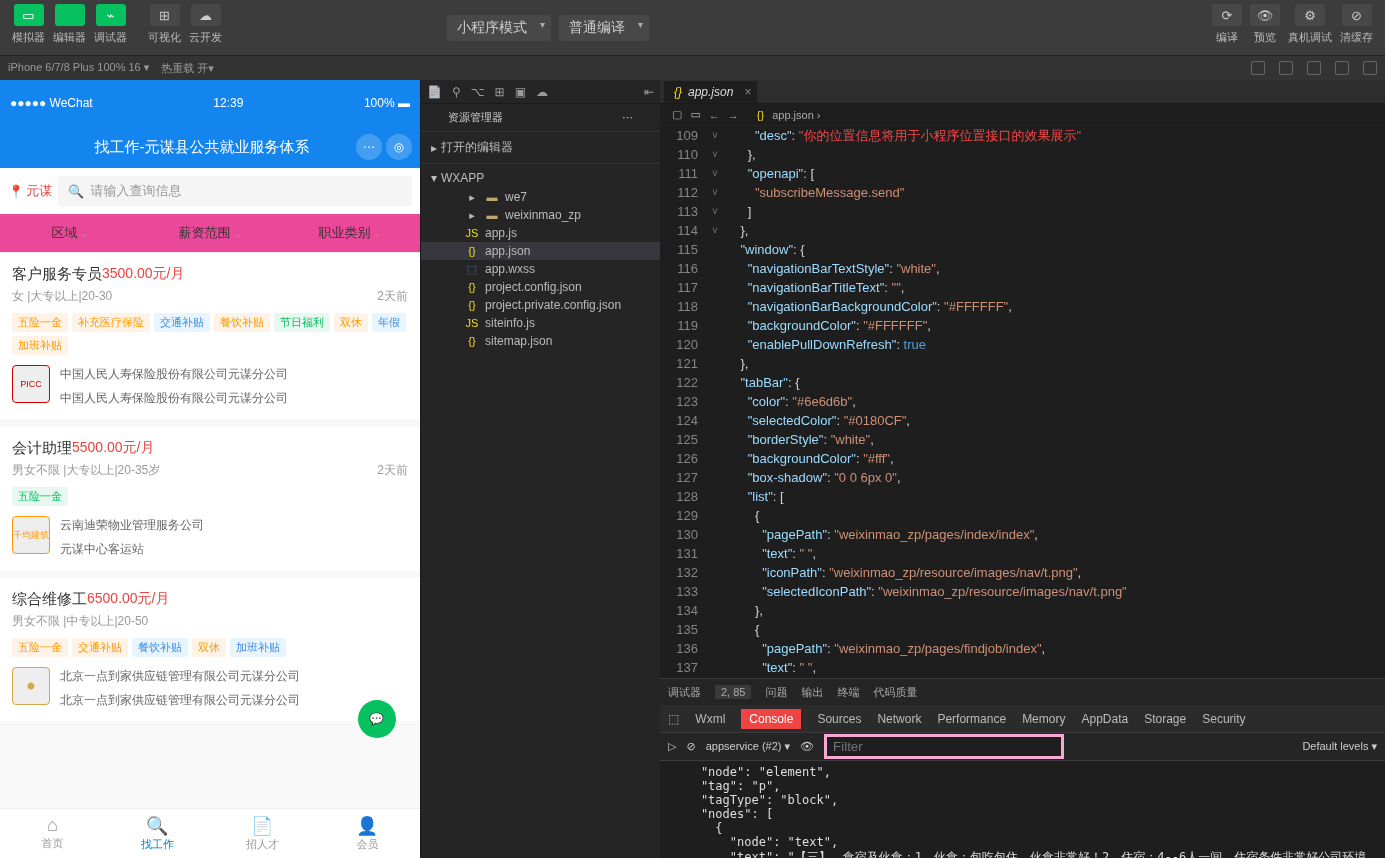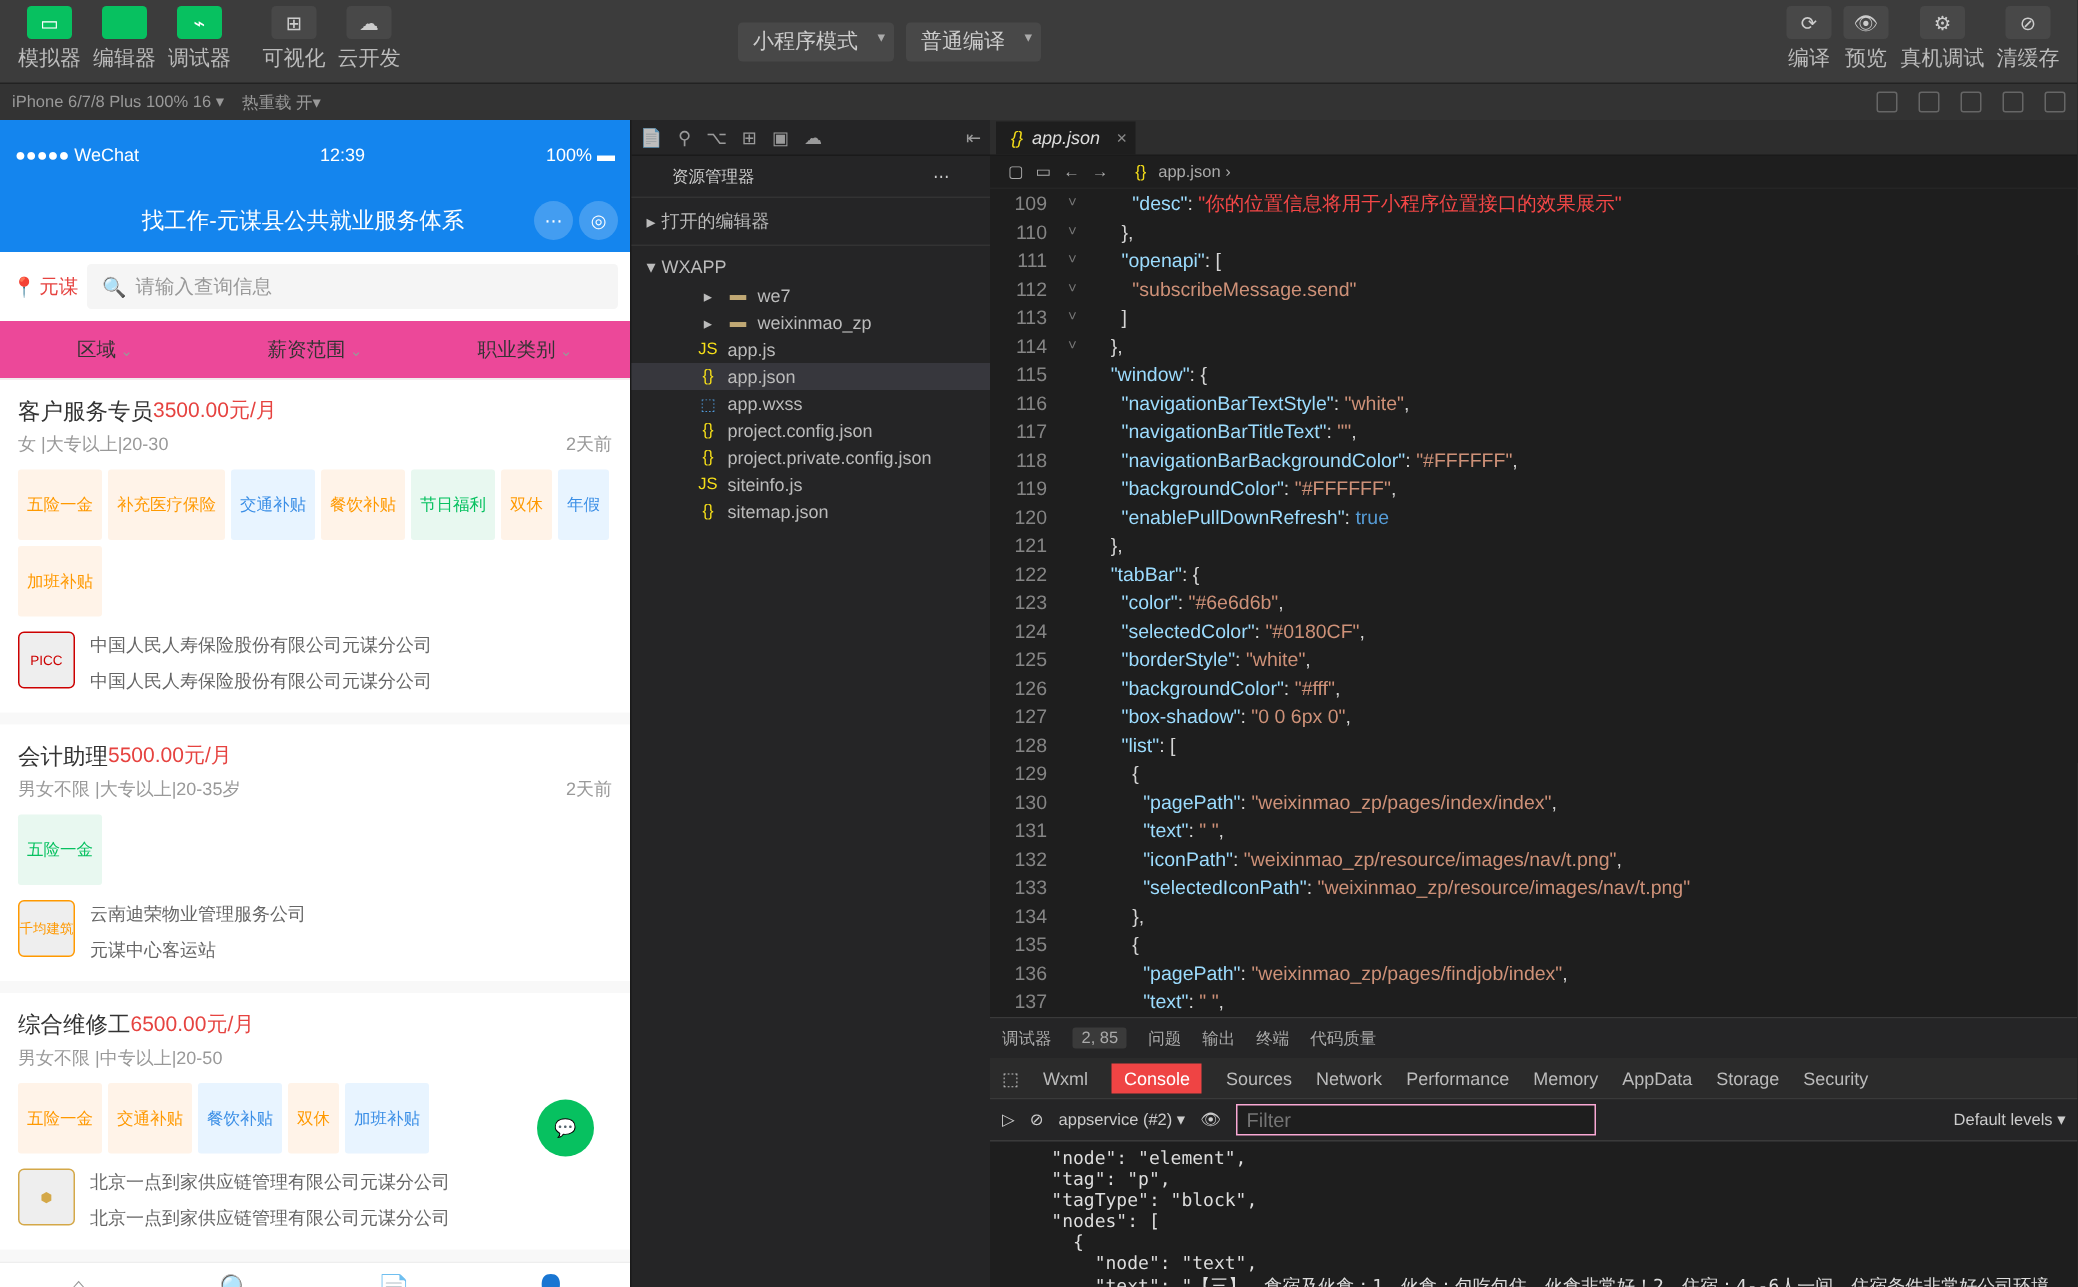--- a/index.html
+++ b/index.html
@@ -3,21 +3,21 @@
 <meta charset="utf-8">
 <style>
 * { margin: 0; padding: 0; box-sizing: border-box; font-family: -apple-system, "Segoe UI", "Microsoft YaHei", sans-serif; }
 body { background: #2b2b2b; color: #ccc; font-size: 12px; overflow: hidden; width: 1385px; height: 858px; }
 
 
 .top-bar { background: #3c3c3c; height: 56px; display: flex; border-bottom: 1px solid #222; }
 .tb-sec { display: flex; align-items: flex-start; padding: 4px 8px; }
 .tb-btn { display: flex; flex-direction: column; align-items: center; margin: 0 4px; cursor: pointer; }
 .tb-btn .ic { width: 30px; height: 22px; border-radius: 3px; display: flex; align-items: center; justify-content: center; font-size: 13px; }
-.tb-btn .lbl { font-size: 14px; color: #bbb; margin-top: 4px; }
+.tb-btn .lbl { font-size: 11px; color: #bbb; margin-top: 4px; }
 .green { background: #07c160; color: #fff; }
 .dark { background: #484848; color: #ccc; }
 .tb-sep { width: 1px; background: #2a2a2a; margin: 4px 6px; }
 .top-selects { display: flex; align-items: center; gap: 8px; margin-left: 200px; }
 .sel { background: #484848; color: #ccc; padding: 4px 24px 4px 10px; border-radius: 3px; font-size: 14px; position: relative; }
 .sel::after { content: "▾"; position: absolute; right: 6px; color: #aaa; font-size: 10px; }
 
 
 .sub-bar { background: #333; height: 24px; display: flex; align-items: center; padding: 0 8px; color: #999; font-size: 11px; }
 .sub-left { display: flex; gap: 12px; }
@@ -40,21 +40,21 @@
 .filters { display: flex; background: #ec4899; border-bottom: 1px solid #eee; }
 .filter-tab { flex: 1; text-align: center; padding: 10px 0; font-size: 13px; color: #333; }
 .filter-tab::after { content: " ⌄"; color: #999; font-size: 10px; }
 .job-list { flex: 1; overflow-y: auto; background: #f8f8f8; }
 .job-card { background: #fff; padding: 12px; margin-bottom: 8px; }
 .job-hd { display: flex; justify-content: flex-start; }
 .job-title { font-size: 15px; color: #333; font-weight: 500; }
 .job-salary { color: #e64340; font-size: 14px; font-weight: 500; }
 .job-meta { color: #999; font-size: 12px; margin-top: 4px; display: flex; justify-content: space-between; }
 .tags { margin-top: 8px; display: flex; flex-wrap: wrap; gap: 4px; }
-.tag { padding: 16px 6px; font-size: 11px; border-radius: 2px; }
+.tag { padding: 2px 6px; font-size: 11px; border-radius: 2px; }
 .t-o { background: #fff3e8; color: #f90; }
 .t-b { background: #e8f4ff; color: #3a8ee6; }
 .t-g { background: #e8f8f0; color: #07c160; }
 .comp-row { display: flex; gap: 10px; margin-top: 10px; align-items: flex-start; }
 .comp-logo { width: 38px; height: 38px; border-radius: 4px; background: #eee; display: flex; align-items: center; justify-content: center; font-size: 9px; }
 .comp-info { flex: 1; font-size: 12px; color: #666; line-height: 1.5; }
 .fab { position: absolute; width: 38px; height: 38px; border-radius: 19px; background: #07c160; right: 24px; bottom: 120px; display: flex; align-items: center; justify-content: center; color: #fff; }
 .sim-rel { position: relative; flex: 1; display: flex; flex-direction: column; }
 .tabbar { background: #fff; border-top: 1px solid #eee; display: flex; }
 .tab-item { flex: 1; text-align: center; padding: 6px 0; font-size: 11px; color: #999; }
@@ -95,21 +95,21 @@
 
 
 .debugger { height: 180px; background: #1e1e1e; border-top: 1px solid #3a3a3a; display: flex; flex-direction: column; }
 .dbg-tabs { display: flex; background: #252526; height: 26px; align-items: center; padding: 0 8px; gap: 14px; font-size: 11px; }
 .dbg-tab { color: #aaa; cursor: pointer; }
 .dbg-tab.badge { background: #3a3a3a; padding: 1px 6px; border-radius: 2px; }
 .dbg-devtabs { display: flex; background: #2b2b2b; height: 28px; align-items: center; padding: 0 8px; gap: 16px; font-size: 12px; border-bottom: 1px solid #3a3a3a; }
 .dbg-devtabs .act { background: #ef4444; padding: 3px 8px; color: #fff; }
 .dbg-devtabs span { color: #bbb; }
 .dbg-tools { display: flex; background: #252526; height: 28px; align-items: center; padding: 0 8px; gap: 10px; border-bottom: 1px solid #3a3a3a; font-size: 11px; }
-.filter-inp { background: #1e1e1e; border: 1px solid #f9a8d4; color: #ccc; padding: 2px 6px; flex: 1; max-width: 240px; }
+.filter-inp { background: #1e1e1e; border: 3px solid #f9a8d4; color: #ccc; padding: 2px 6px; flex: 1; max-width: 240px; }
 .console-out { flex: 1; font-family: Consolas, monospace; font-size: 12px; padding: 4px 12px; color: #ddd; white-space: pre; overflow: hidden; }
 </style>
 </head>
 <body>
 
 <div class="top-bar">
   <div class="tb-sec" id="tb-left">
       <div class="tb-btn">
         <div class="ic green">▭</div>
         <div class="lbl">模拟器</div>

